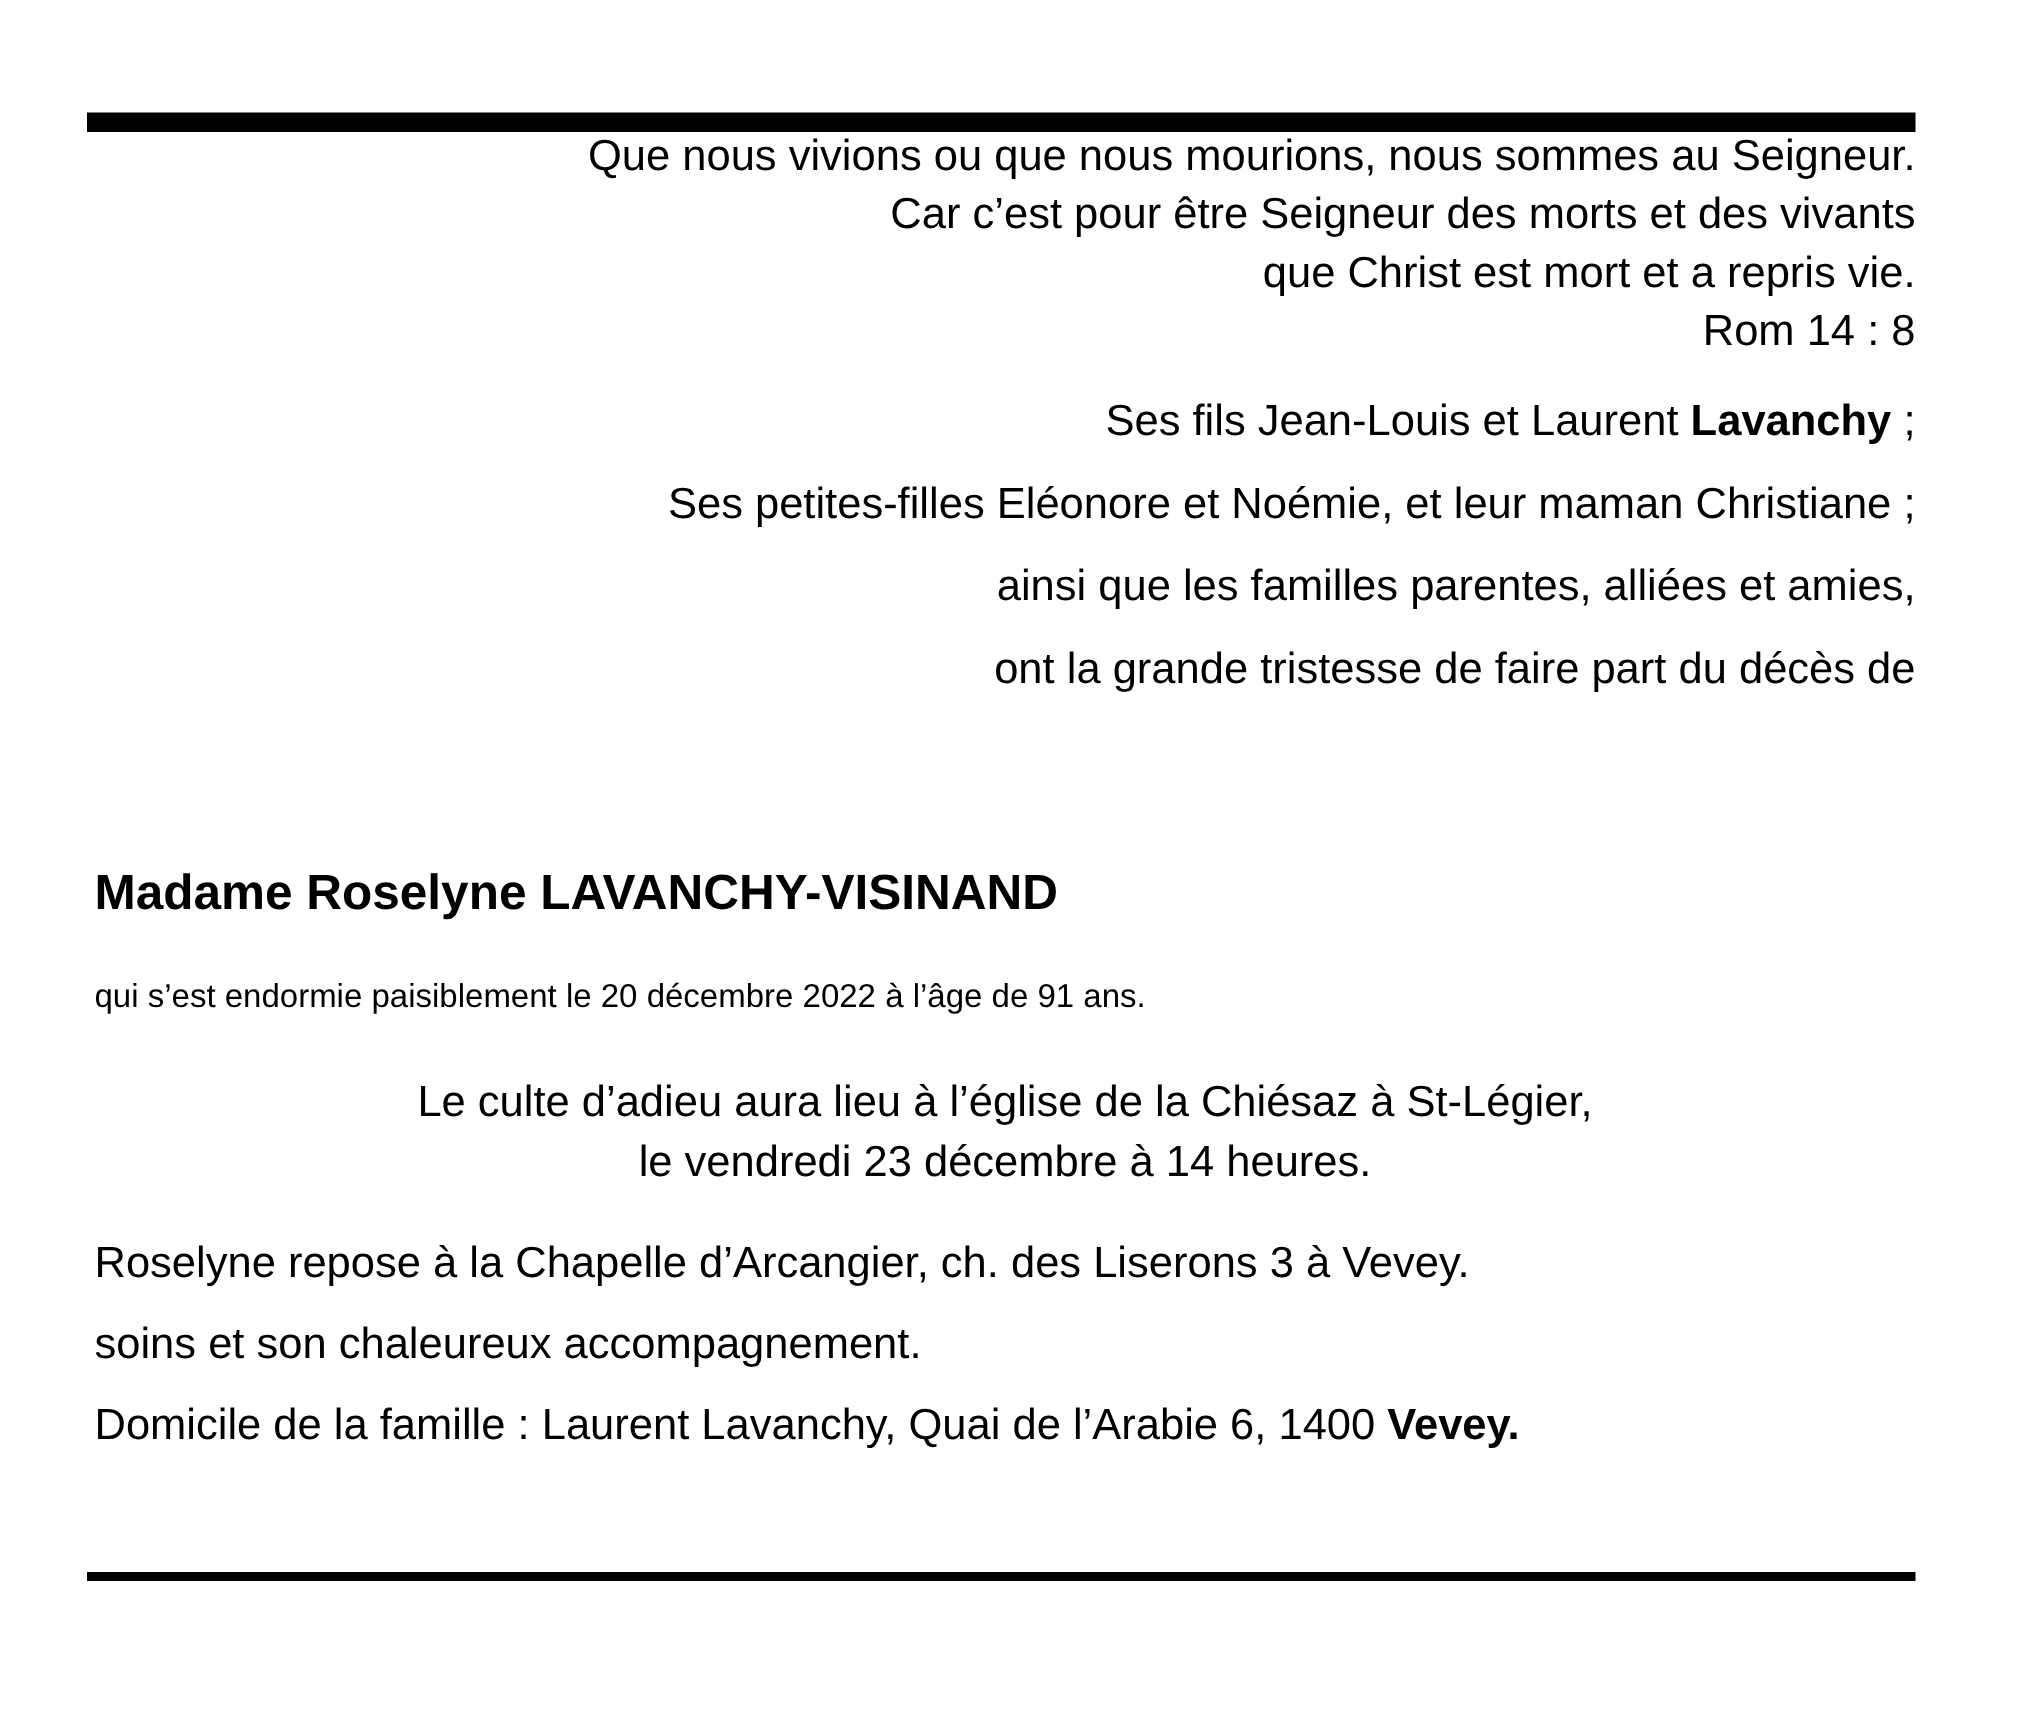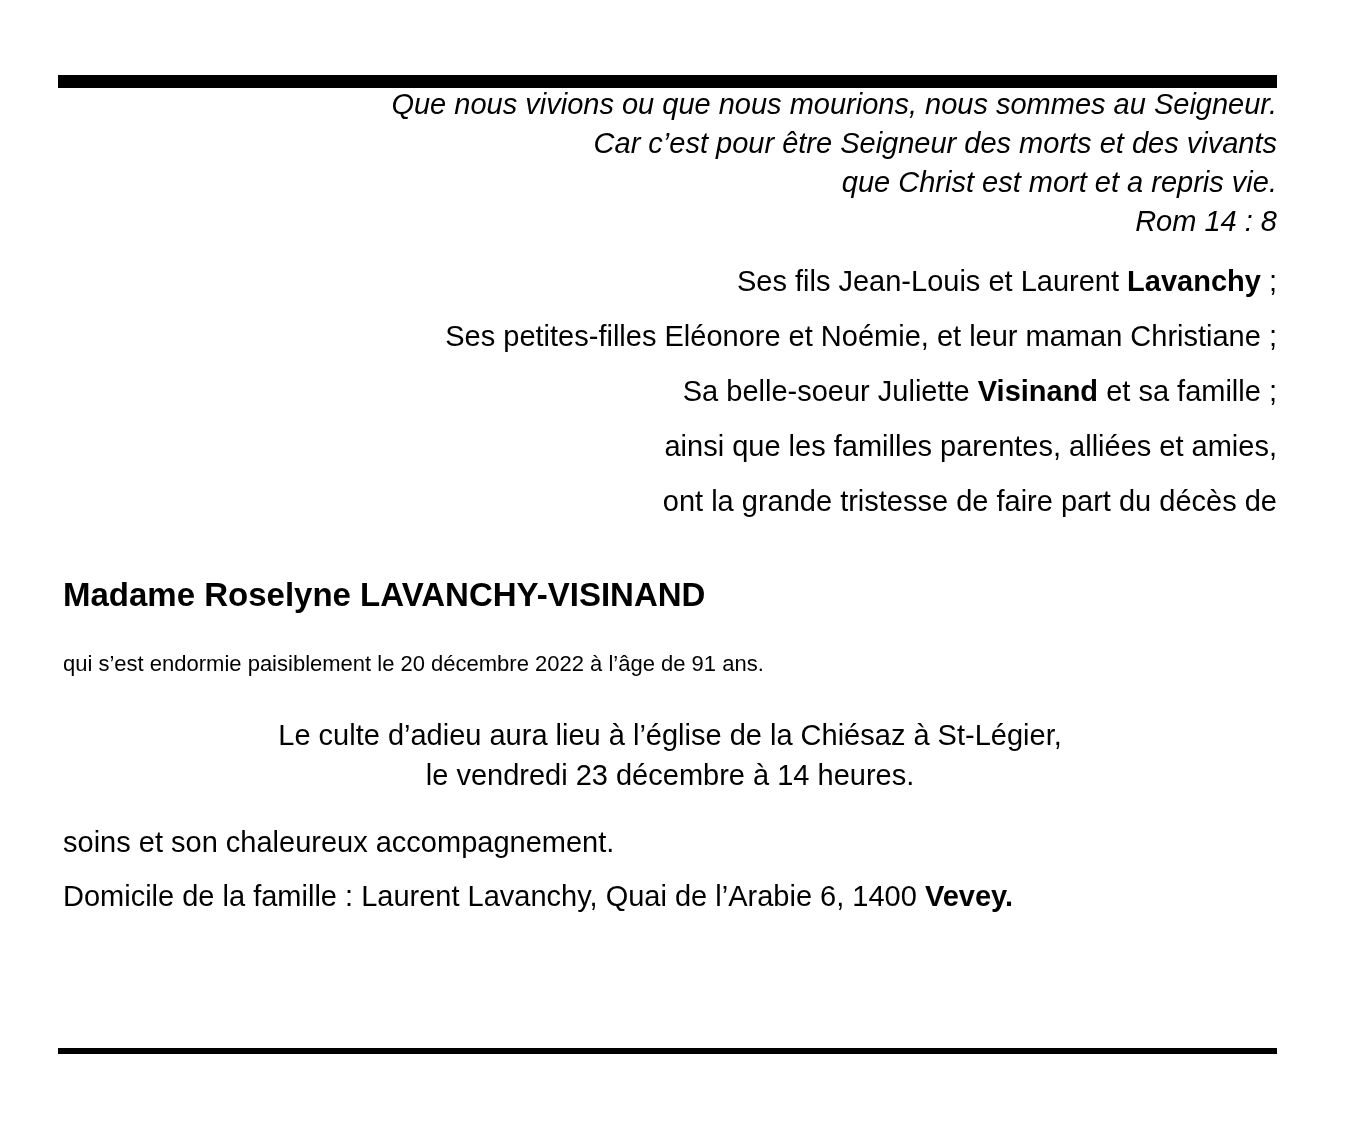--- a/index.html
+++ b/index.html
@@ -29,21 +29,20 @@
   .rule-bottom {
     top: 1048px;
     height: 6px;
   }
   .epigraph {
     position: absolute;
     left: 63px;
     width: 1214px;
     top: 85px;
     text-align: right;
-    font-style: italic;
     font-size: 29px;
     line-height: 39px;
     white-space: nowrap;
   }
   .family-block {
     position: absolute;
     left: 63px;
     width: 1214px;
     top: 254px;
     font-size: 29px;
@@ -107,34 +106,34 @@
   <div class="epigraph">
     <span class="line">Que nous vivions ou que nous mourions, nous sommes au Seigneur.</span>
     <span class="line">Car c’est pour être Seigneur des morts et des vivants</span>
     <span class="line">que Christ est mort et a repris vie.</span>
     <span class="line">Rom 14 : 8</span>
   </div>
 
   <div class="family-block">
     <span class="line"><span>Ses fils Jean-Louis et Laurent </span><b>Lavanchy</b><span> ;</span></span>
     <span class="line">Ses petites-filles Eléonore et Noémie, et leur maman Christiane ;</span>
-    <span class="line"><span>Sa belle-soeur Juliette </span><b>Visinand</b><span> et sa famille ;</span></span>
     <span class="line">ainsi que les familles parentes, alliées et amies,</span>
     <span class="line">ont la grande tristesse de faire part du décès de</span>
   </div>
 
   <div class="deceased-title">Madame Roselyne LAVANCHY-VISINAND</div>
 
   <div class="death-line">qui s’est endormie paisiblement le 20 décembre 2022 à l’âge de 91 ans.</div>
 
   <div class="ceremony-block">
     <span class="line">Le culte d’adieu aura lieu à l’église de la Chiésaz à St-Légier,</span>
     <span class="line">le vendredi 23 décembre à 14 heures.</span>
   </div>
 
   <div class="closing-block">
+    <span class="line">Roselyne repose à la Chapelle d’Arcangier, ch. des Liserons 3 à Vevey.</span>
     <span class="line">soins et son chaleureux accompagnement.</span>
     <span class="line"><span>Domicile de la famille : Laurent Lavanchy, Quai de l’Arabie 6, 1400 </span><b>Vevey.</b></span>
   </div>
 
   <div class="rule rule-bottom"></div>
 
 </div>
 
 </body></html>

